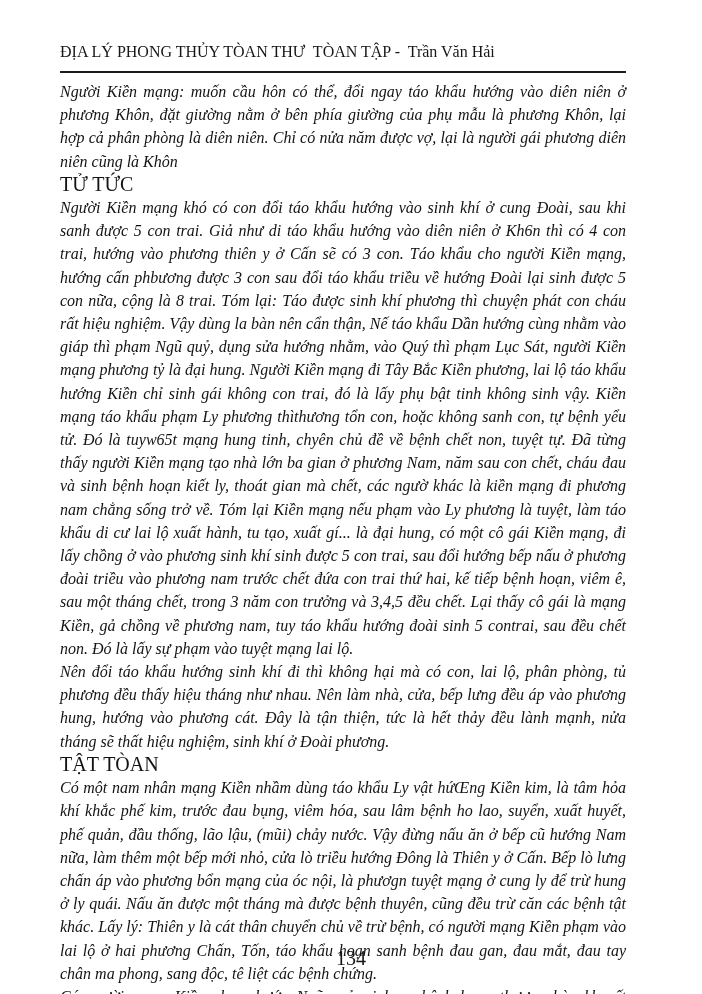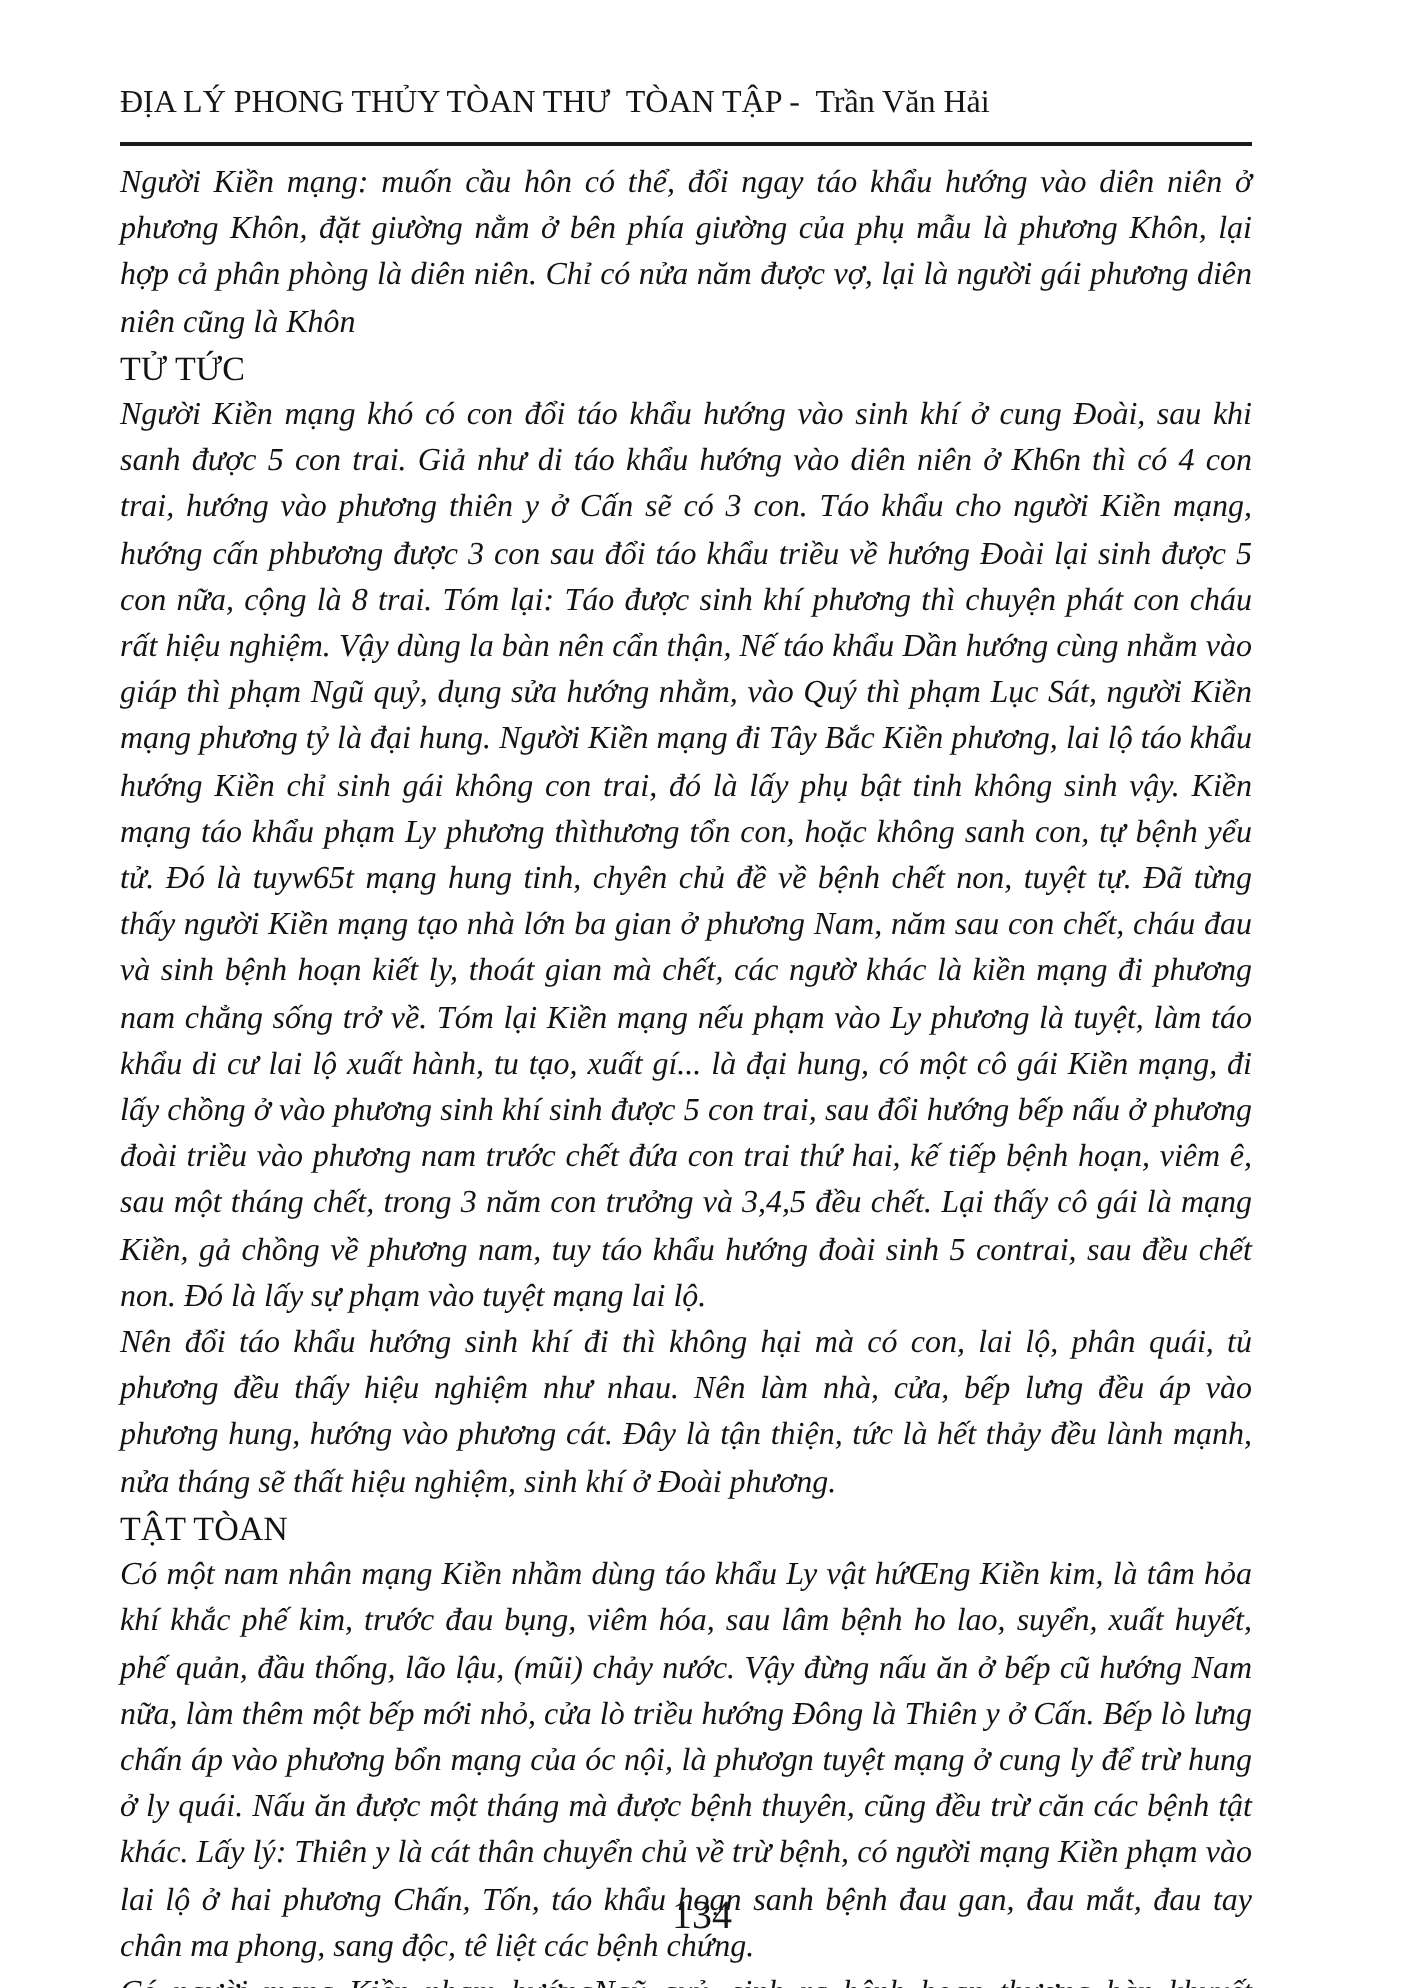--- a/index.html
+++ b/index.html
@@ -35,21 +35,21 @@
     line-height: 23.2px;
   }
   .body-text p {
     margin: 0;
     text-align: justify;
     text-justify: inter-word;
     font-style: italic;
   }
   .body-text h2 {
     margin: 0;
-    font-size: 17px;
+    font-size: 20px;
     font-weight: normal;
     line-height: 23.2px;
     text-align: left;
   }
   .page-footer {
     position: absolute;
     left: 0;
     right: 0;
     bottom: 24px;
     text-align: center;
@@ -67,21 +67,21 @@
     <hr class="header-rule">
   </header>
 
   <main class="body-text">
     <p>Người Kiền mạng: muốn cầu hôn có thể, đổi ngay táo khẩu hướng vào diên niên ở phương Khôn, đặt giường nằm ở bên phía giường của phụ mẫu là phương Khôn, lại hợp cả phân phòng là diên niên. Chỉ có nửa năm được vợ, lại là người gái phương diên niên cũng là Khôn</p>
 
     <h2>TỬ TỨC</h2>
 
     <p>Người Kiền mạng khó có con đổi táo khẩu hướng vào sinh khí ở cung Đoài, sau khi sanh được 5 con trai. Giả như di táo khẩu hướng vào diên niên ở Kh6n thì có 4 con trai, hướng vào phương thiên y ở Cấn sẽ có 3 con. Táo khẩu cho người Kiền mạng, hướng cấn phbương được 3 con sau đổi táo khẩu triều về hướng Đoài lại sinh được 5 con nữa, cộng là 8 trai. Tóm lại: Táo được sinh khí phương thì chuyện phát con cháu rất hiệu nghiệm. Vậy dùng la bàn nên cẩn thận, Nế táo khẩu Dần hướng cùng nhằm vào giáp thì phạm Ngũ quỷ, dụng sửa hướng nhằm, vào Quý thì phạm Lục Sát, người Kiền mạng phương tỷ là đại hung. Người Kiền mạng đi Tây Bắc Kiền phương, lai lộ táo khẩu hướng Kiền chỉ sinh gái không con trai, đó là lấy phụ bật tinh không sinh vậy. Kiền mạng táo khẩu phạm Ly phương thìthương tổn con, hoặc không sanh con, tự bệnh yểu tử. Đó là tuyw65t mạng hung tinh, chyên chủ đề về bệnh chết non, tuyệt tự. Đã từng thấy người Kiền mạng tạo nhà lớn ba gian ở phương Nam, năm sau con chết, cháu đau và sinh bệnh hoạn kiết ly, thoát gian mà chết, các ngườ khác là kiền mạng đi phương nam chẳng sống trở về. Tóm lại Kiền mạng nếu phạm vào Ly phương là tuyệt, làm táo khẩu di cư lai lộ xuất hành, tu tạo, xuất gí... là đại hung, có một cô gái Kiền mạng, đi lấy chồng ở vào phương sinh khí sinh được 5 con trai, sau đổi hướng bếp nấu ở phương đoài triều vào phương nam trước chết đứa con trai thứ hai, kế tiếp bệnh hoạn, viêm ê, sau một tháng chết, trong 3 năm con trưởng và 3,4,5 đều chết. Lại thấy cô gái là mạng Kiền, gả chồng về phương nam, tuy táo khẩu hướng đoài sinh 5 contrai, sau đều chết non. Đó là lấy sự phạm vào tuyệt mạng lai lộ.</p>
 
-    <p>Nên đổi táo khẩu hướng sinh khí đi thì không hại mà có con, lai lộ, phân quái, tủ phương đều thấy hiệu nghiệm như nhau. Nên làm nhà, cửa, bếp lưng đều áp vào phương hung, hướng vào phương cát. Đây là tận thiện, tức là hết thảy đều lành mạnh, nửa tháng sẽ thất hiệu nghiệm, sinh khí ở Đoài phương.</p>
+    <p>Nên đổi táo khẩu hướng sinh khí đi thì không hại mà có con, lai lộ, phân phòng, tủ phương đều thấy hiệu tháng như nhau. Nên làm nhà, cửa, bếp lưng đều áp vào phương hung, hướng vào phương cát. Đây là tận thiện, tức là hết thảy đều lành mạnh, nửa tháng sẽ thất hiệu nghiệm, sinh khí ở Đoài phương.</p>
 
     <h2>TẬT TÒAN</h2>
 
     <p>Có một nam nhân mạng Kiền nhầm dùng táo khẩu Ly vật hứŒng Kiền kim, là tâm hỏa khí khắc phế kim, trước đau bụng, viêm hóa, sau lâm bệnh ho lao, suyển, xuất huyết, phế quản, đầu thống, lão lậu, (mũi) chảy nước. Vậy đừng nấu ăn ở bếp cũ hướng Nam nữa, làm thêm một bếp mới nhỏ, cửa lò triều hướng Đông là Thiên y ở Cấn. Bếp lò lưng chấn áp vào phương bổn mạng của óc nội, là phươgn tuyệt mạng ở cung ly để trừ hung ở ly quái. Nấu ăn được một tháng mà được bệnh thuyên, cũng đều trừ căn các bệnh tật khác. Lấy lý: Thiên y là cát thân chuyển chủ về trừ bệnh, có người mạng Kiền phạm vào lai lộ ở hai phương Chấn, Tốn, táo khẩu hoạn sanh bệnh đau gan, đau mắt, đau tay chân ma phong, sang độc, tê liệt các bệnh chứng.</p>
 
     <p>Có người mạng Kiền phạm hướngNgũ quỷ, sinh ra bệnh hoạn thương hàn khuyết tật,cước sang, thận hư, đủ chứng. Có 1 người đàn bà mạng Kiền phạm Khản phương là Lục sát, sinh chứng xích bạch đái hạ, kinh kỳ đình trệ, nhiều thứ đẻ non. Nếu đem những lai lộ táo khẩu đó đổi ra hướng Cấn là hướng Thiên y, tức là trừ tận gốc rễ của bệnh hoặc là hướng Khôn, Diên niên thì đa thọ, thịnh vượng.</p>
 
   </main>
 
   <footer class="page-footer">

